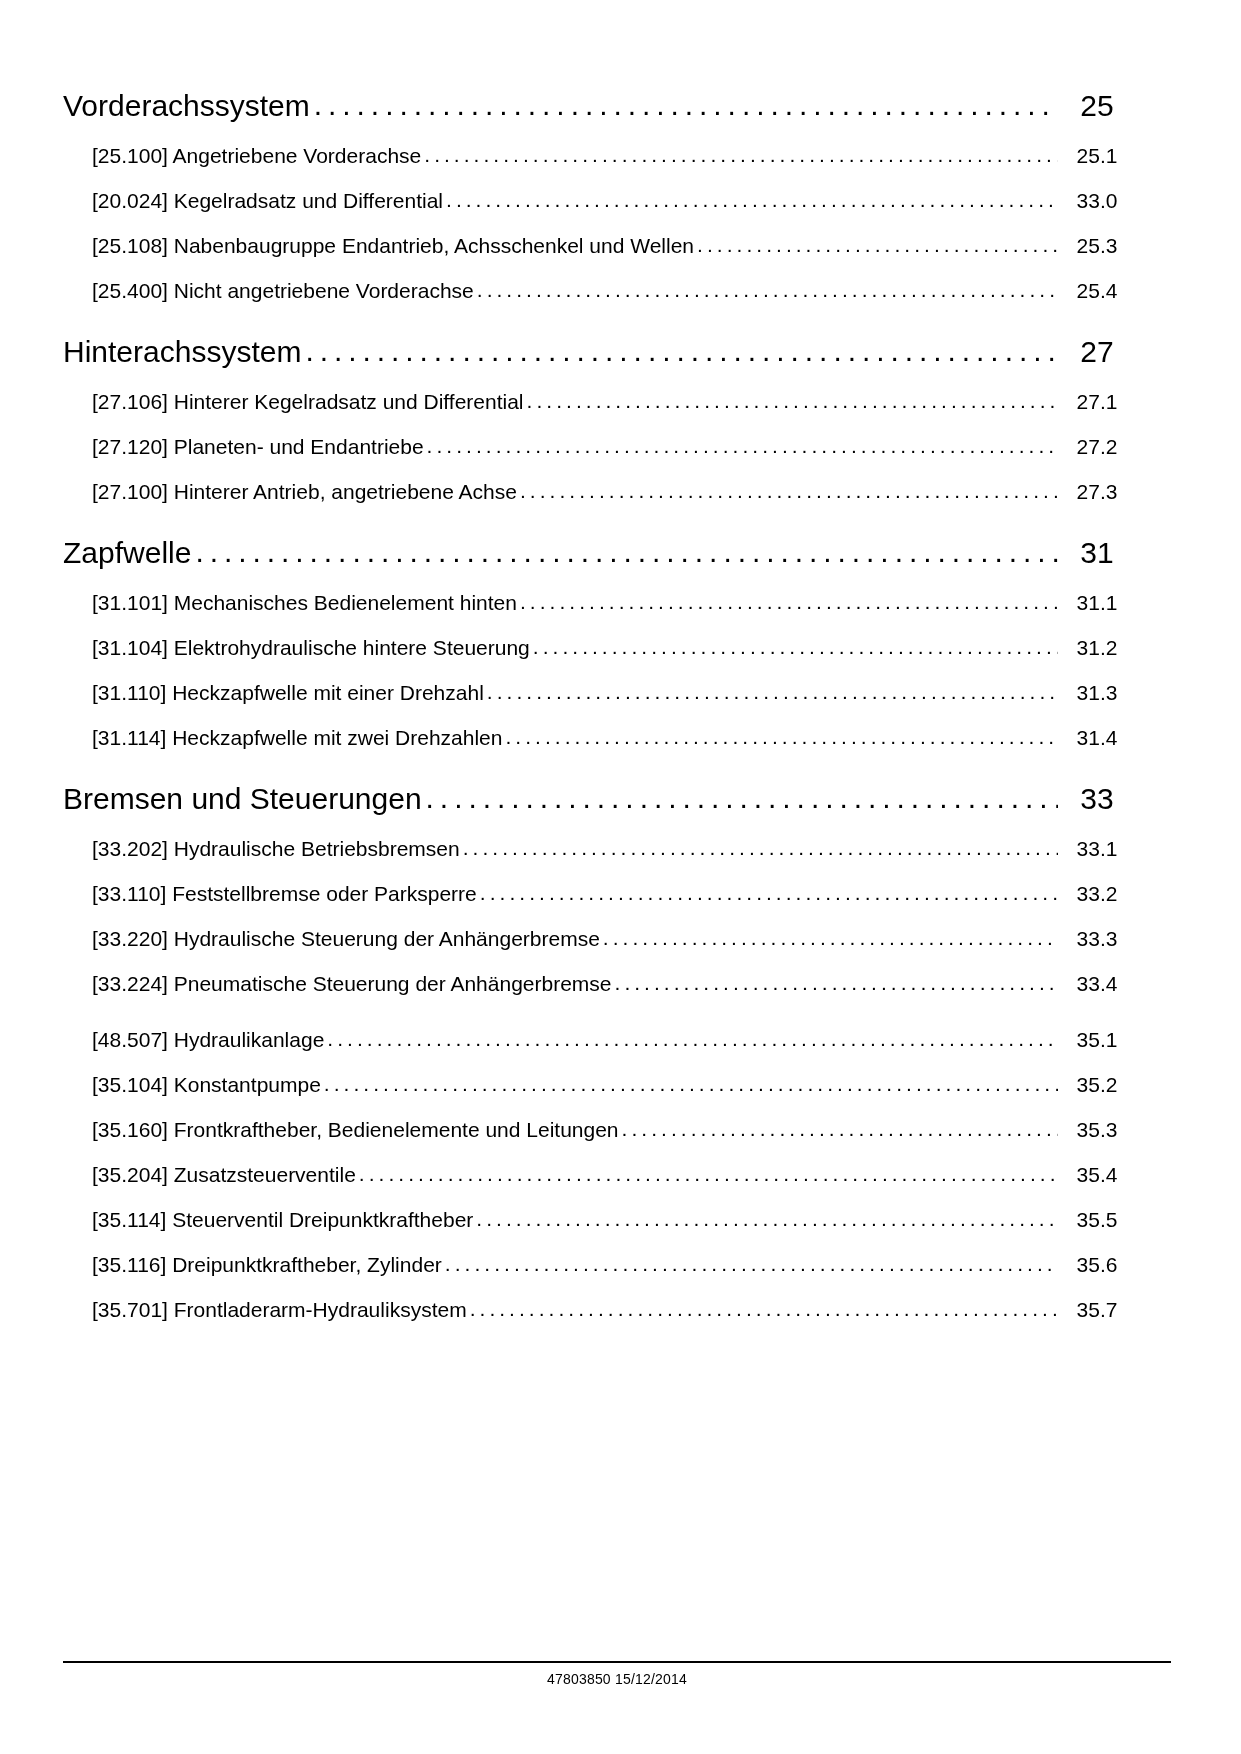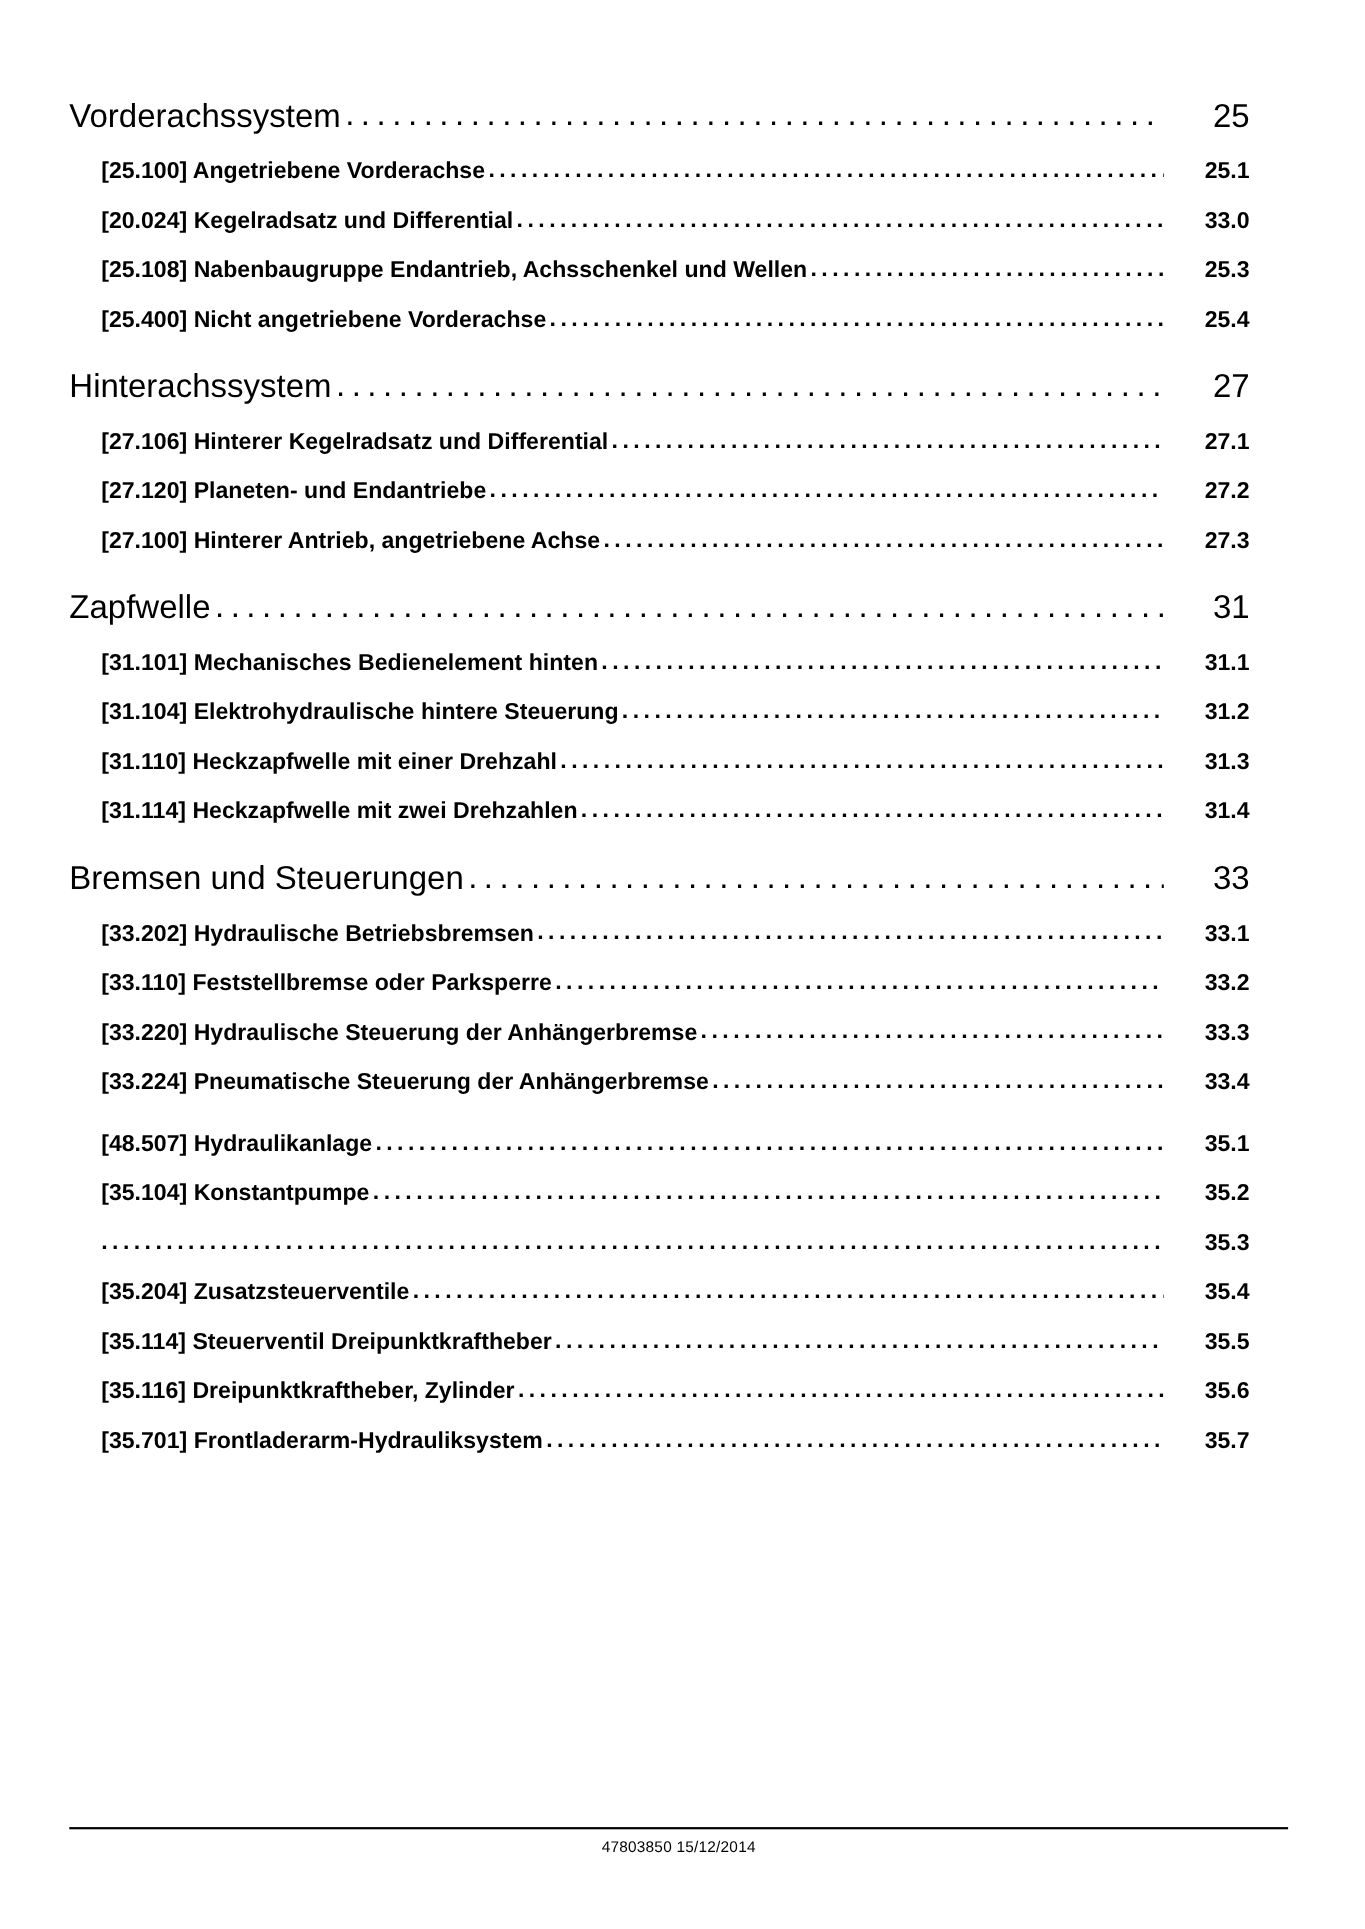--- a/index.html
+++ b/index.html
@@ -29,42 +29,41 @@
     left: 63px;
     top: 88px;
     width: 1073px;
   }
 
   
   .toc-row {
     display: flex;
     align-items: baseline;
     width: 100%;
-    font-weight: bold;
   }
 
   .toc-label {
     white-space: nowrap;
     flex: 0 0 auto;
   }
 
   .toc-leader {
     flex: 1 1 auto;
     overflow: hidden;
     white-space: nowrap;
     min-width: 8px;
   }
   .toc-leader::before {
     content: ". . . . . . . . . . . . . . . . . . . . . . . . . . . . . . . . . . . . . . . . . . . . . . . . . . . . . . . . . . . . . . . . . . . . . . . . . . . . . . . . . . . . . . . . . . . . . . . . . . . . . . . . . . . . . . . . . . . . . . . . . . . . . . . . . . . . . . . . . . . . . . . . . . . . . . . . . . .";
     letter-spacing: -0.5px;
   }
 
   .toc-page {
     flex: 0 0 auto;
-    text-align: right;
+    text-align: center;
     white-space: nowrap;
   }
 
   
   .chapter {
     margin-top: 30px;
   }
   .chapter:first-child {
     margin-top: 0;
   }
@@ -255,20 +254,21 @@
             <span class="toc-label">[48.507] Hydraulikanlage</span>
             <span class="toc-leader"></span>
             <span class="toc-page">35.1</span>
           </div>
           <div class="toc-row section-row">
             <span class="toc-label">[35.104] Konstantpumpe</span>
             <span class="toc-leader"></span>
             <span class="toc-page">35.2</span>
           </div>
           <div class="toc-row section-row">
+            <span class="toc-label">[35.160] Frontkraftheber, Bedienelemente und Leitungen</span>
             <span class="toc-leader"></span>
             <span class="toc-page">35.3</span>
           </div>
           <div class="toc-row section-row">
             <span class="toc-label">[35.204] Zusatzsteuerventile</span>
             <span class="toc-leader"></span>
             <span class="toc-page">35.4</span>
           </div>
           <div class="toc-row section-row">
             <span class="toc-label">[35.114] Steuerventil Dreipunktkraftheber</span>

